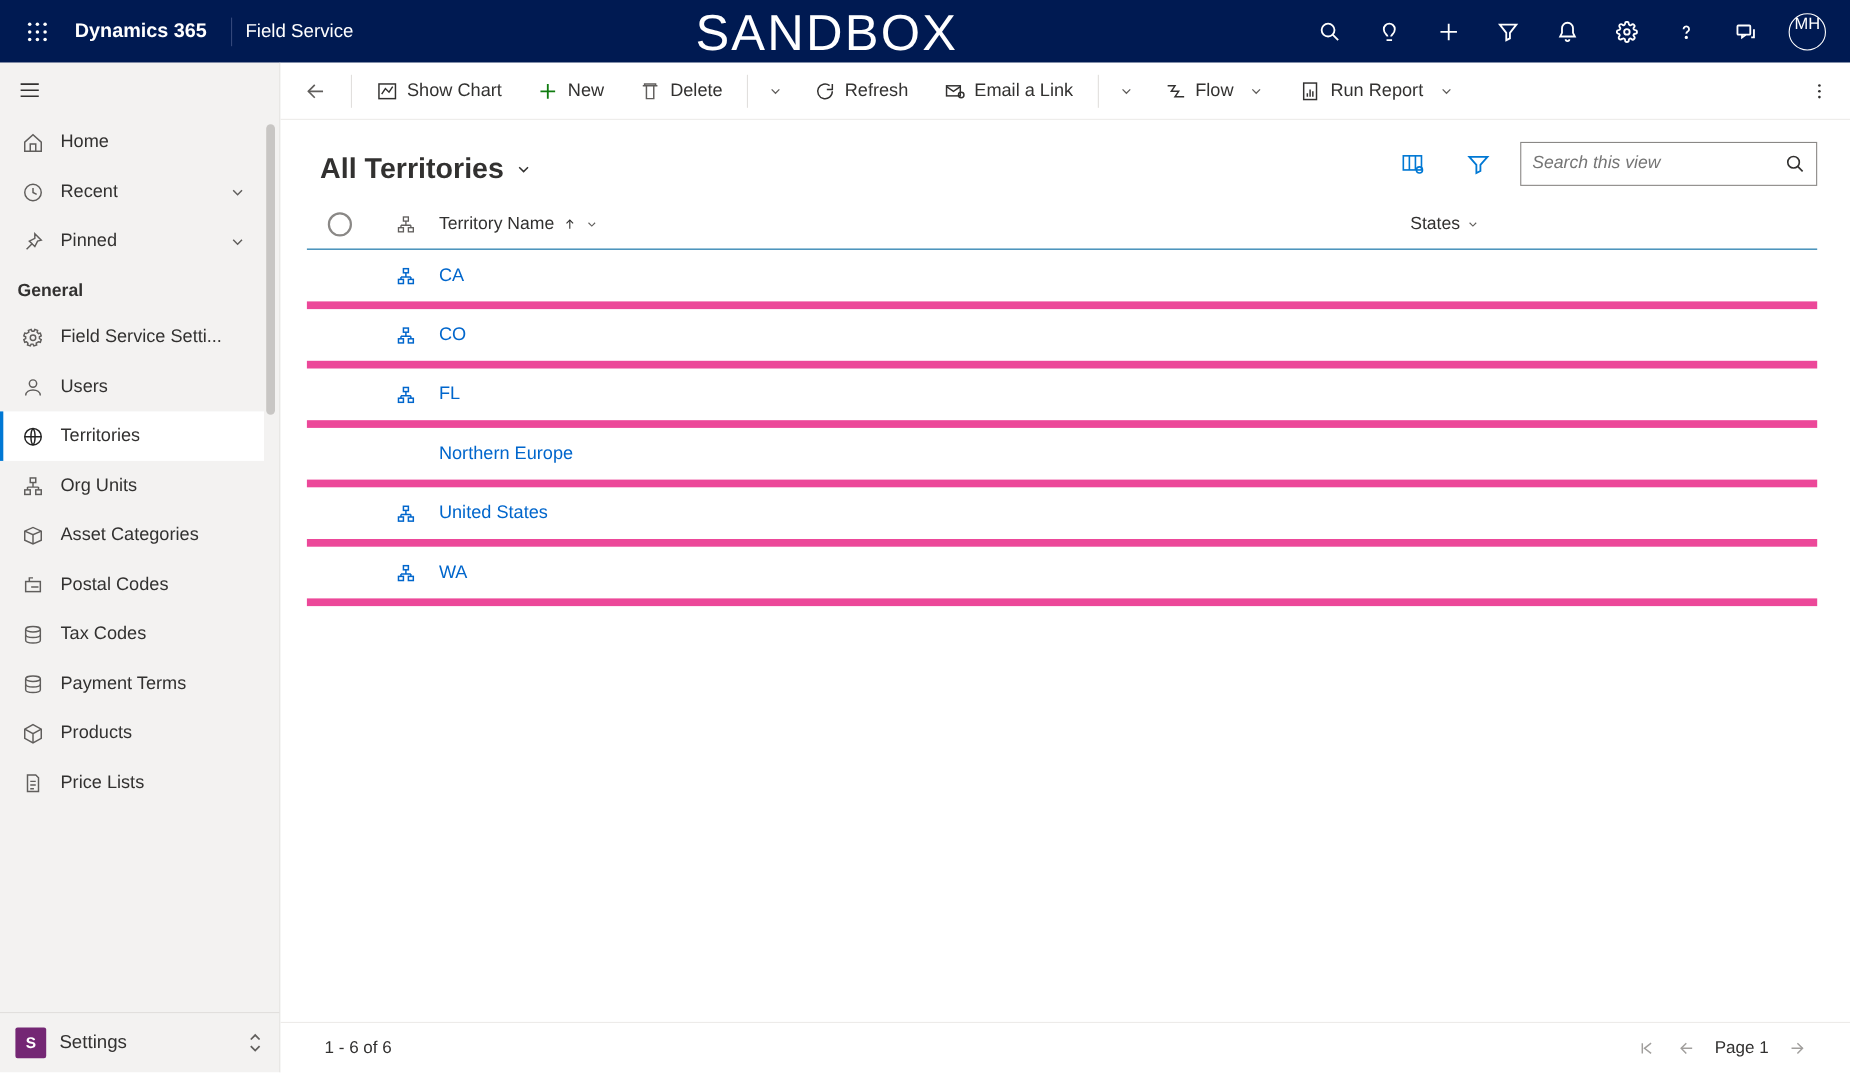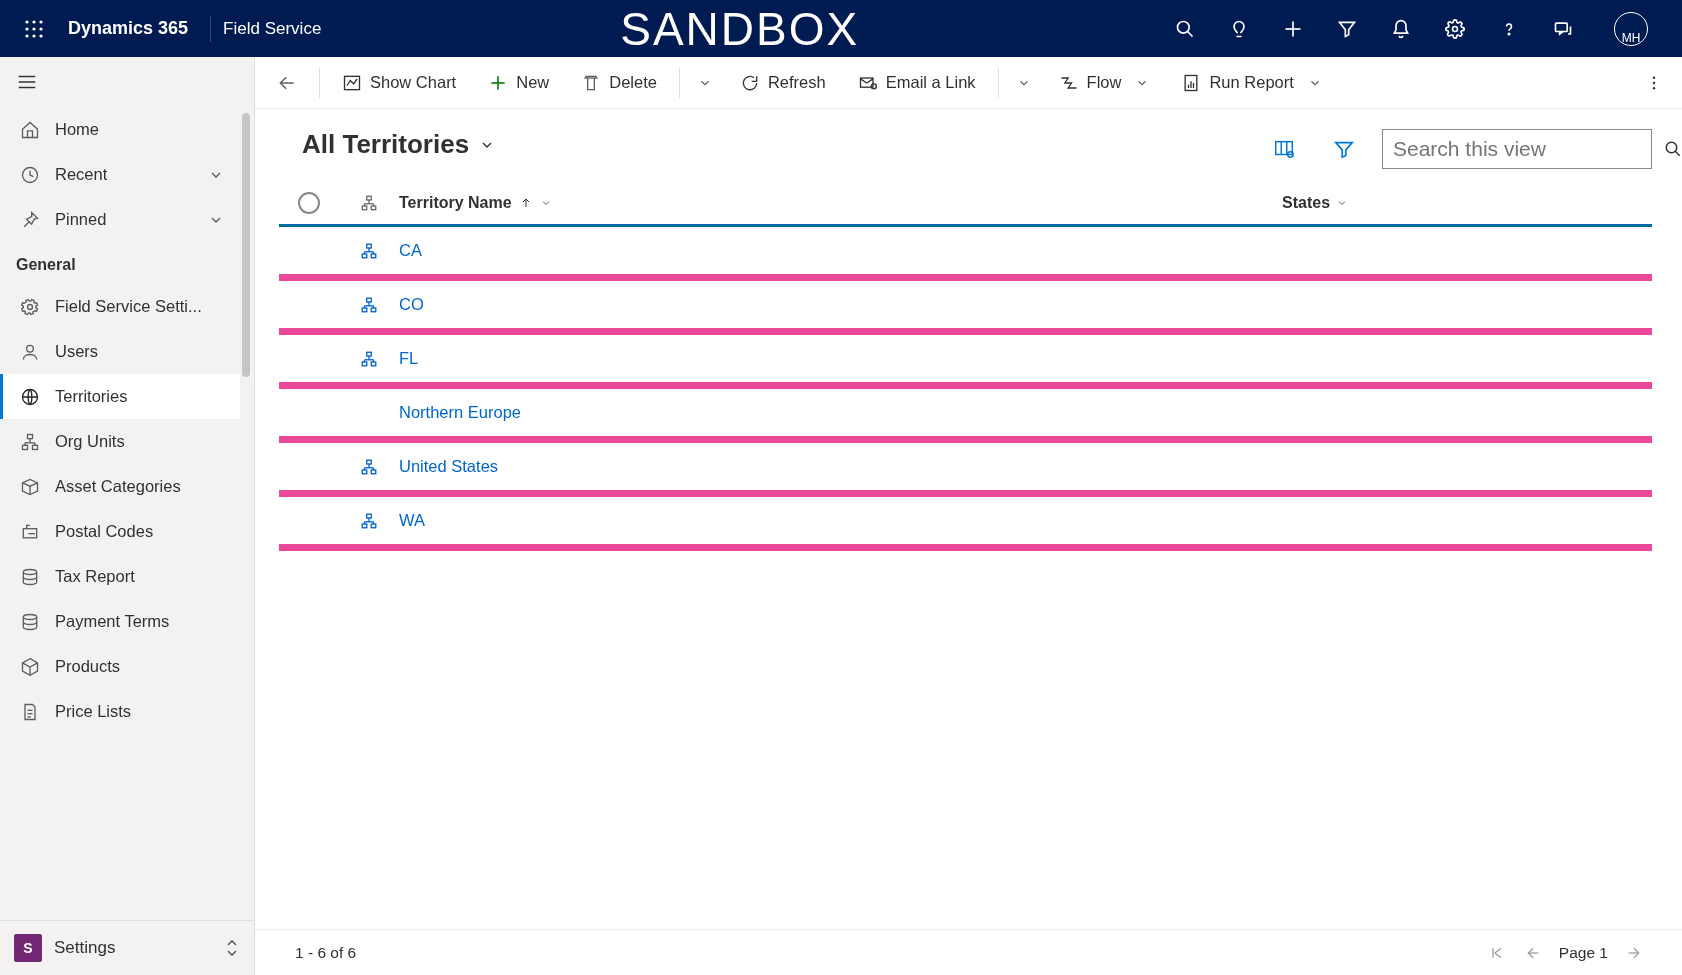--- a/index.html
+++ b/index.html
@@ -18,21 +18,21 @@
   }
   .topbar .app-launcher { width: 48px; display:flex; align-items:center; justify-content:center; cursor:pointer; }
   .topbar .brand { font-weight:600; font-size:18px; padding:0 10px; cursor:pointer; }
   .topbar .divider { width:1px; height:26px; background:#33477a; margin:0 12px; }
   .topbar .appname { font-size:17px; }
   .topbar .spacer-left { flex:1; }
   .topbar .env-label { font-size:46px; font-weight:300; letter-spacing:2px; }
   .topbar .spacer-right { flex:1; }
   .topbar .icon-btn { width:54px; height:57px; display:flex; align-items:center; justify-content:center; cursor:pointer; }
   .topbar .icon-btn svg { stroke:#fff; fill:none; }
-  .topbar .avatar { width:34px; height:34px; border:1.5px solid #fff; border-radius:50%; display:flex; align-items:flex-end; justify-content:center; font-size:12px; font-weight:400; margin:0 24px; cursor:pointer; }
+  .topbar .avatar { width:34px; height:34px; border:1.5px solid #fff; border-radius:50%; display:flex; align-items:flex-start; justify-content:center; font-size:15px; font-weight:400; margin:0 12px; cursor:pointer; }
 
   
   .main-row { flex:1; display:flex; min-height:0; }
 
   
   .sidebar {
     width: 255px;
     background: #f3f2f1;
     border-right:1px solid #e1dfdd;
     display:flex;
@@ -106,46 +106,46 @@
   .cmdbar .back-btn { width:48px; display:flex; align-items:center; justify-content:center; cursor:pointer; height:52px; }
   .cmdbar .vsep { width:1px; height:30px; background:#e1dfdd; margin:0 4px; }
   .cmd-btn { display:flex; align-items:center; gap:8px; padding:0 14px; height:52px; cursor:pointer; font-size:16.5px; color:#323130; }
   .cmd-btn .ci { display:flex; align-items:center; justify-content:center; width:20px; }
   .cmd-btn.split-chev { padding:0 10px; }
   .cmdbar .spacer { flex:1; }
   .cmdbar .overflow { width:40px; display:flex; align-items:center; justify-content:center; cursor:pointer; }
 
   .view-header {
     display:flex;
-    align-items:flex-start;
-    padding: 20px 30px 12px 47px;
+    align-items:flex-end;
+    padding: 20px 30px 12px 36px;
     gap:16px;
   }
   .view-title { font-size:26px; font-weight:600; display:flex; align-items:center; gap:10px; cursor:pointer; }
   .vh-spacer { flex:1; }
   .vh-icon-btn { width:44px; height:40px; display:flex; align-items:center; justify-content:center; cursor:pointer; color:#0078d4; }
   .vh-search {
     width:270px; height:40px;
     border:1px solid #8a8886;
     display:flex; align-items:center;
     padding:0 10px;
   }
-  .vh-search input { flex:1; border:none; outline:none; font-size:21px; background:transparent; }
+  .vh-search input { flex:1; border:none; outline:none; font-size:16px; background:transparent;font-style:italic; }
   .vh-search .srch-icon { color:#323130; }
 
   
   .tbl-wrap { flex:1; overflow:auto; padding:0 30px 0 24px; }
   .grid-header {
     display:flex;
     align-items:center;
     height:46px;
-    border-bottom:3px solid #0369a1;
+    border-bottom:1px solid #0369a1;
     color:#323130;
     font-size:16px;
-    font-weight:700;
+    font-weight:400;
   }
   .col-select { width:60px; display:flex; align-items:center; justify-content:center; }
   .col-hier { width:60px; display:flex; align-items:center; justify-content:center; }
   .col-name { flex:1; display:flex; align-items:center; gap:8px; cursor:pointer; }
   .col-mgr { width:370px; display:flex; align-items:center; gap:6px; cursor:pointer; }
   .sel-circle { width:22px; height:22px; border:2px solid #8a8886; border-radius:50%; }
   .grid-row {
     display:flex;
     align-items:center;
     height:54px;
@@ -357,21 +357,21 @@
             <span class="label">Postal Codes</span>
           </div>
           <div class="sb-item">
             <span class="sb-icon">
               <svg width="20" height="20" viewBox="0 0 24 24" stroke="#605e5c" stroke-width="1.6" fill="none">
                 <ellipse cx="12" cy="6" rx="8" ry="3"></ellipse>
                 <path d="M4 6v6c0 1.7 3.6 3 8 3s8-1.3 8-3V6"></path>
                 <path d="M4 12v6c0 1.7 3.6 3 8 3s8-1.3 8-3v-6"></path>
               </svg>
             </span>
-            <span class="label">Tax Report</span>
+            <span class="label">Tax Codes</span>
           </div>
           <div class="sb-item">
             <span class="sb-icon">
               <svg width="20" height="20" viewBox="0 0 24 24" stroke="#605e5c" stroke-width="1.6" fill="none">
                 <ellipse cx="12" cy="6" rx="8" ry="3"></ellipse>
                 <path d="M4 6v6c0 1.7 3.6 3 8 3s8-1.3 8-3V6"></path>
                 <path d="M4 12v6c0 1.7 3.6 3 8 3s8-1.3 8-3v-6"></path>
               </svg>
             </span>
             <span class="label">Payment Terms</span>

